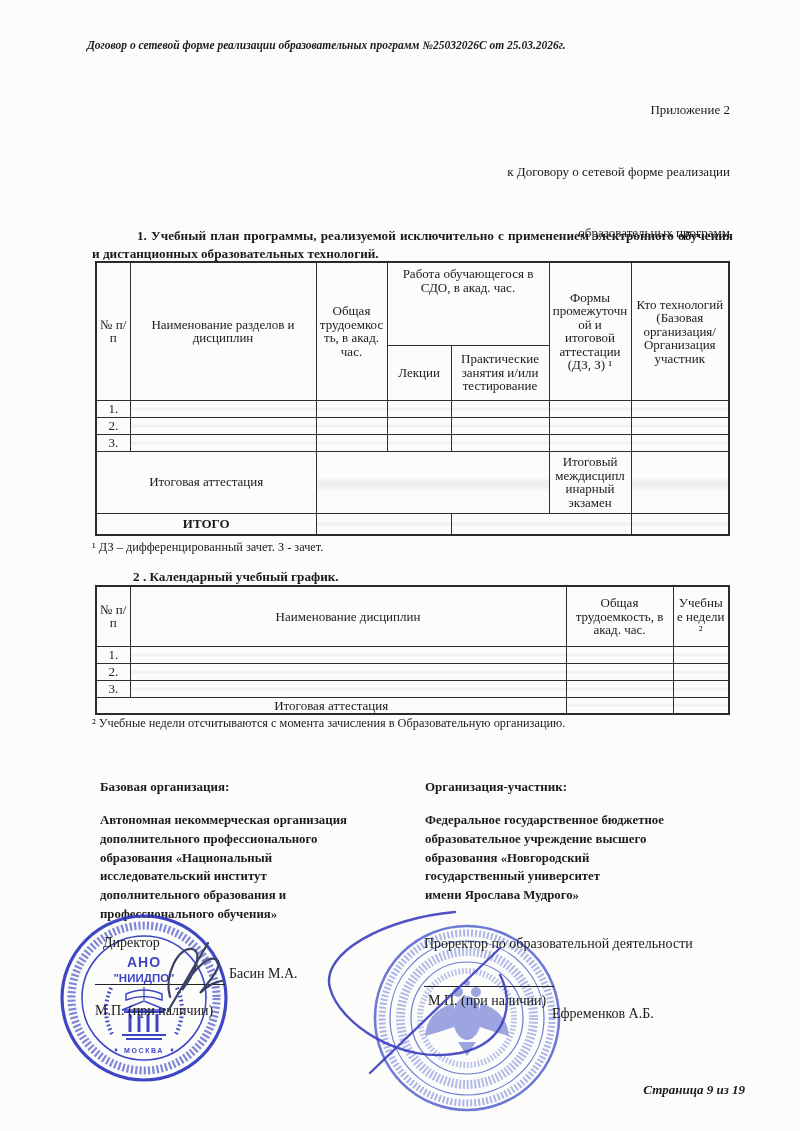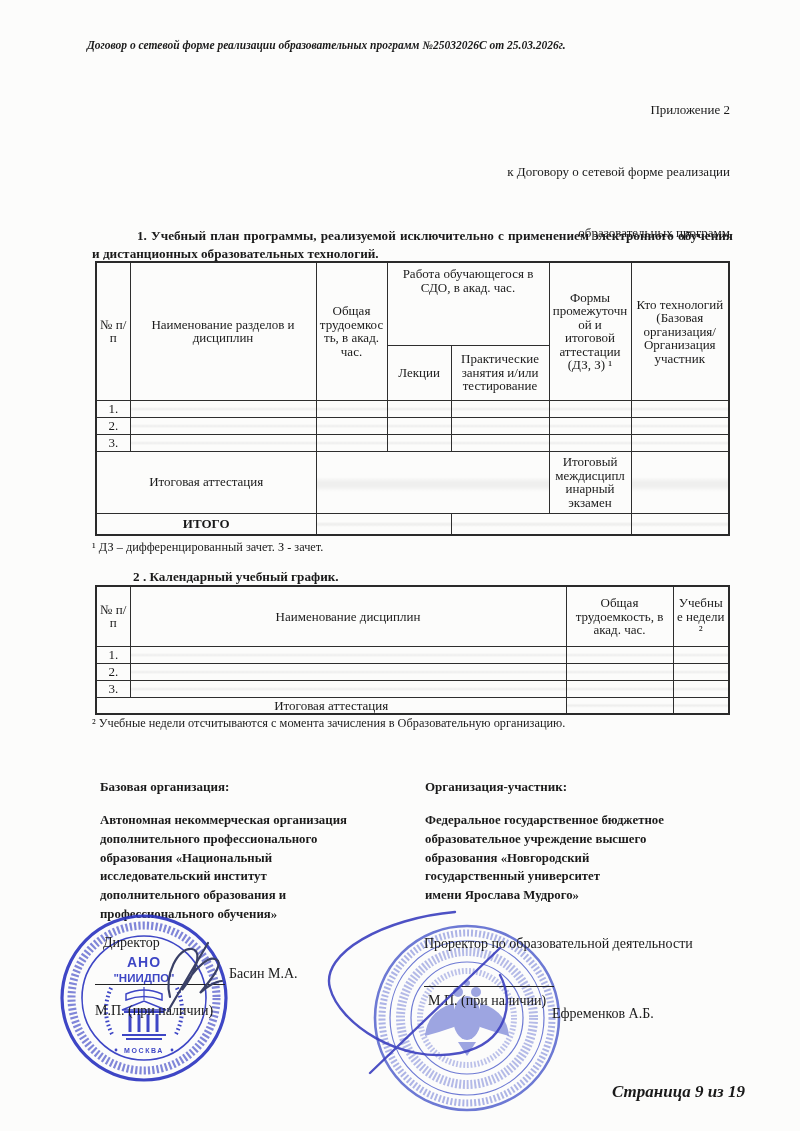--- a/index.html
+++ b/index.html
@@ -39,21 +39,21 @@
   .sig-text{font-size:14px;z-index:3;}
   .sig-role-left{left:103px;top:935px;}
   .sig-name-left{left:229px;top:966px;}
   .sig-mp-left{left:95px;top:1003px;}
   .sig-role-right{left:424px;top:936px;width:300px;}
   .sig-name-right{left:552px;top:969px;margin-top:37px;}
   .sig-mp-right{left:428px;top:993px;}
   .sig-line{border-top:1.4px solid #222;height:0;z-index:3;}
   .sig-line-left{left:95px;top:984px;width:130px;}
   .sig-line-right{left:424px;top:986px;width:130px;}
-  .page-footer{right:55px;top:1082px;font-style:italic;font-weight:bold;font-size:17px;}
+  .page-footer{right:55px;top:1082px;font-style:italic;font-weight:bold;font-size:13px;}
   .stamp{z-index:1;}
   .sig-svg{z-index:4;}
 </style>
 </head>
 <body>
 
 <div class="page">
 
   <div class="abs top-note">Договор о сетевой форме реализации образовательных программ №25032026С от 25.03.2026г.</div>
 

